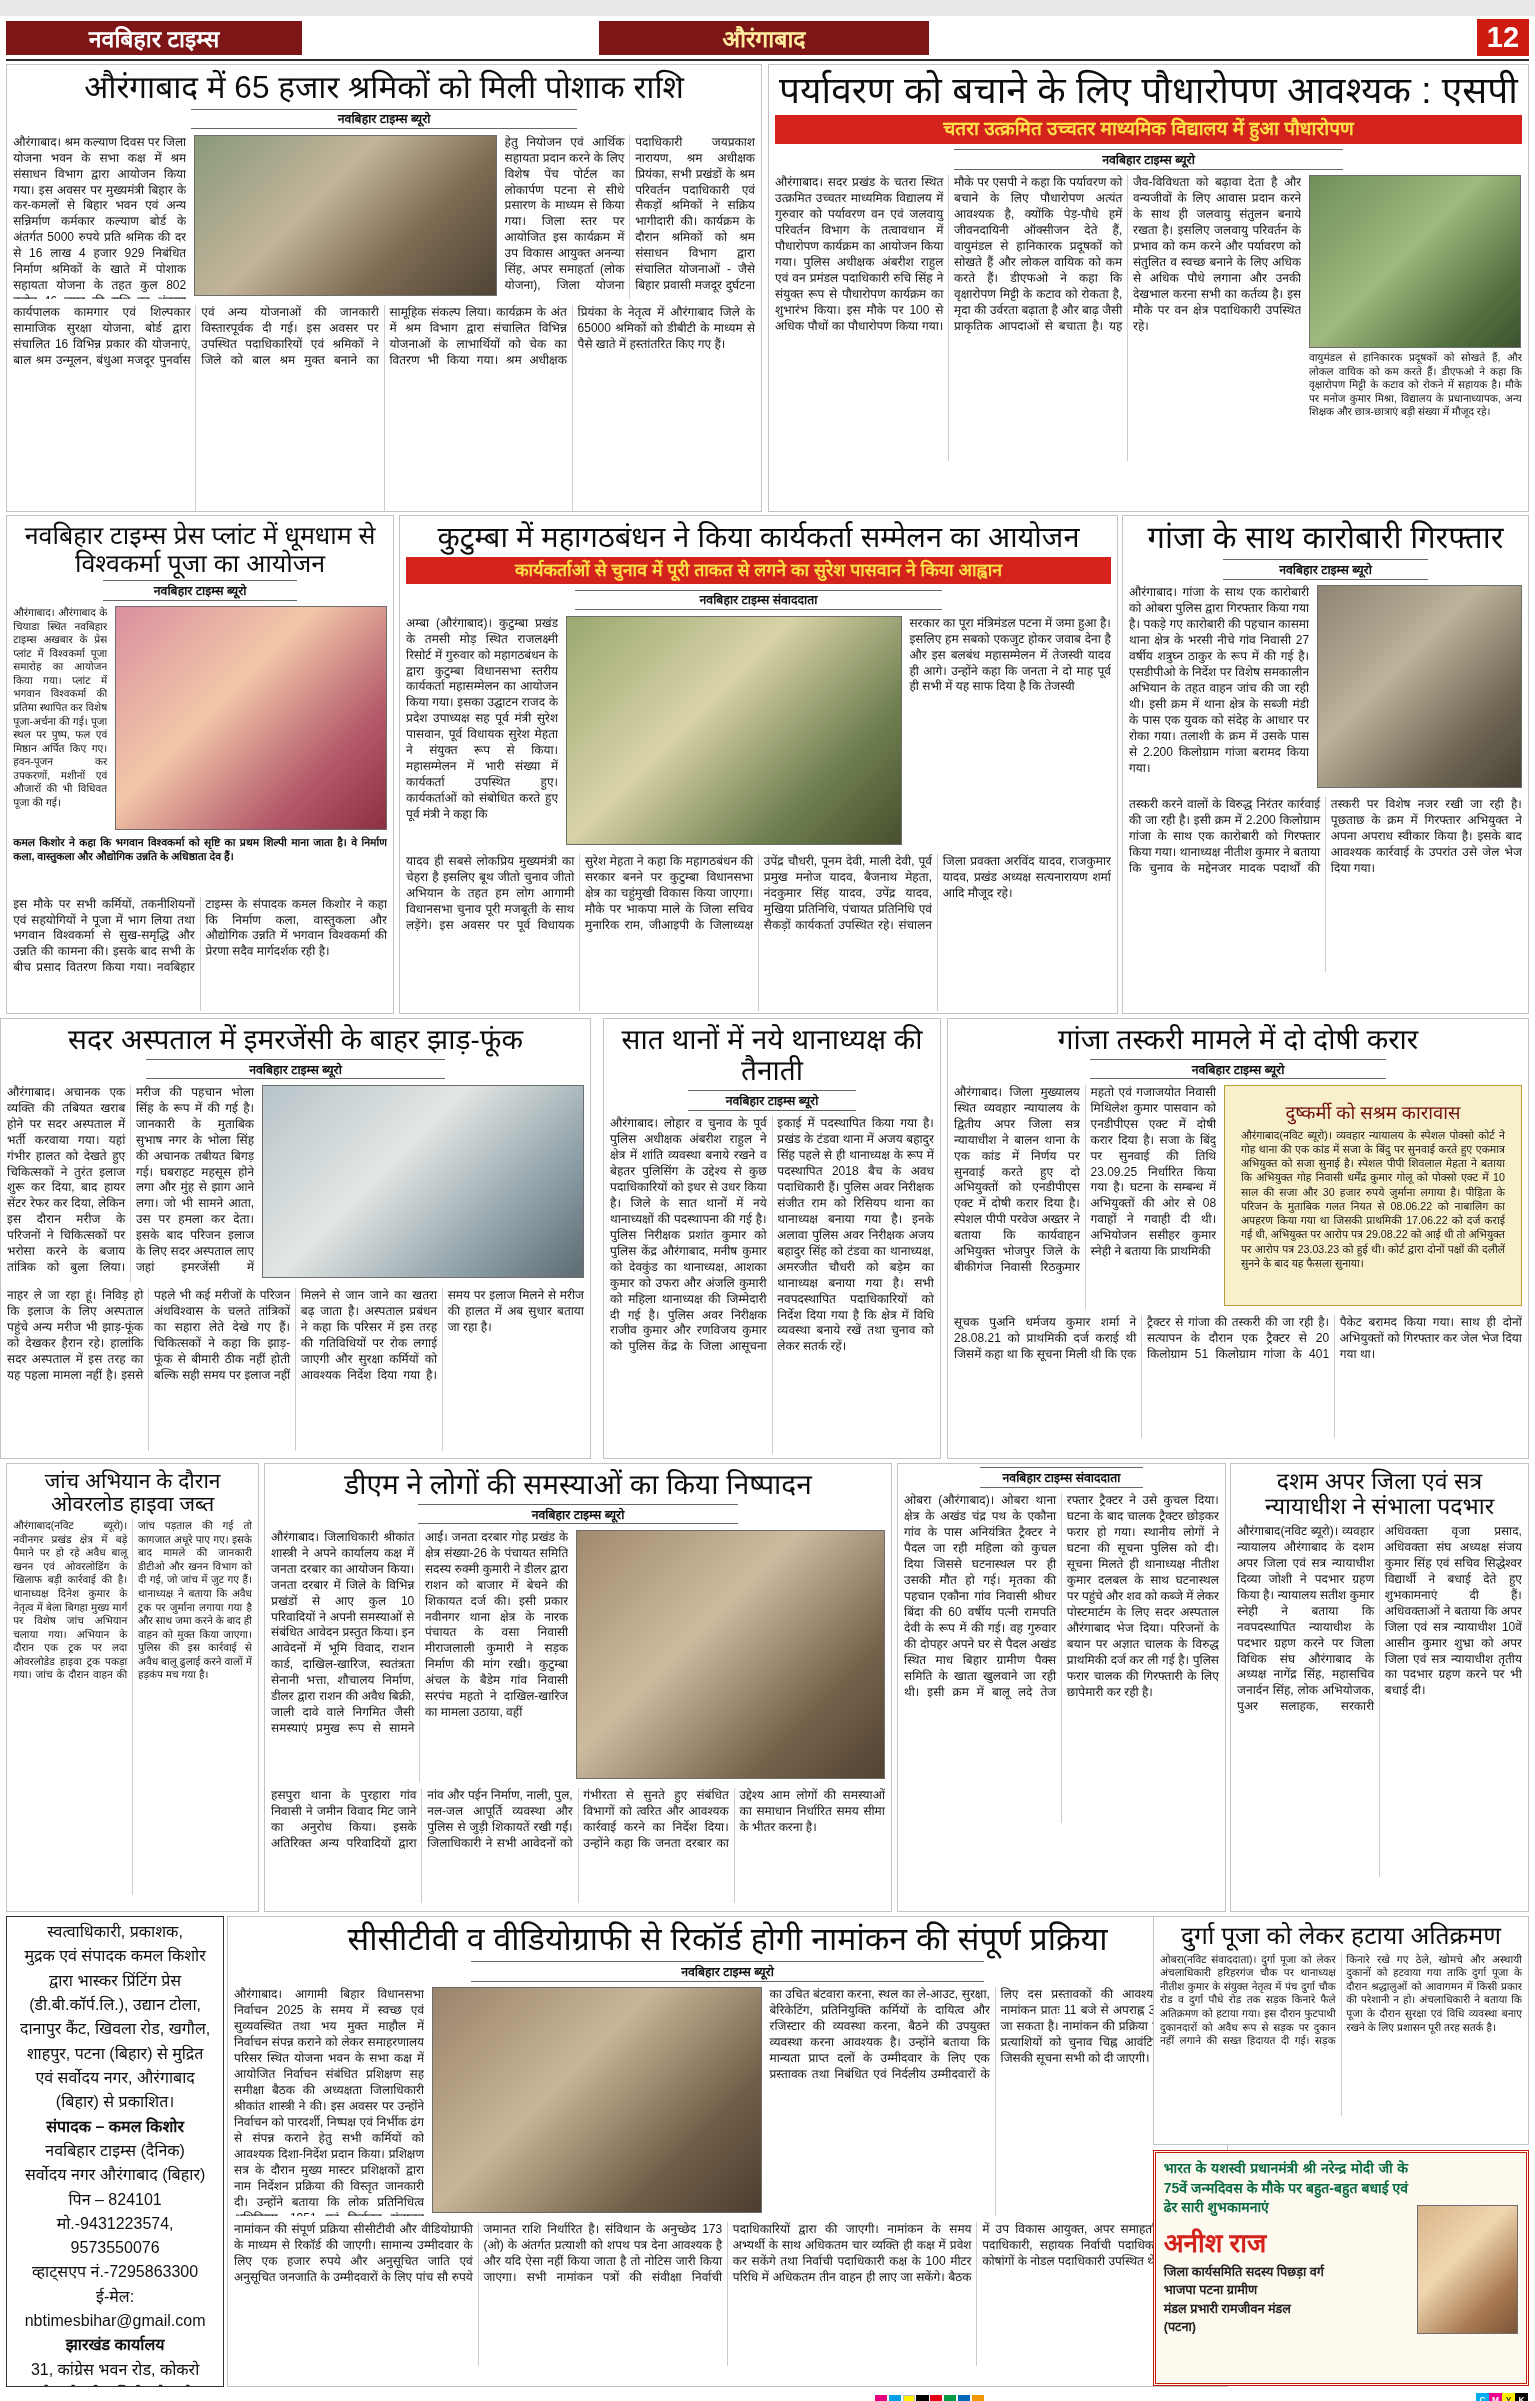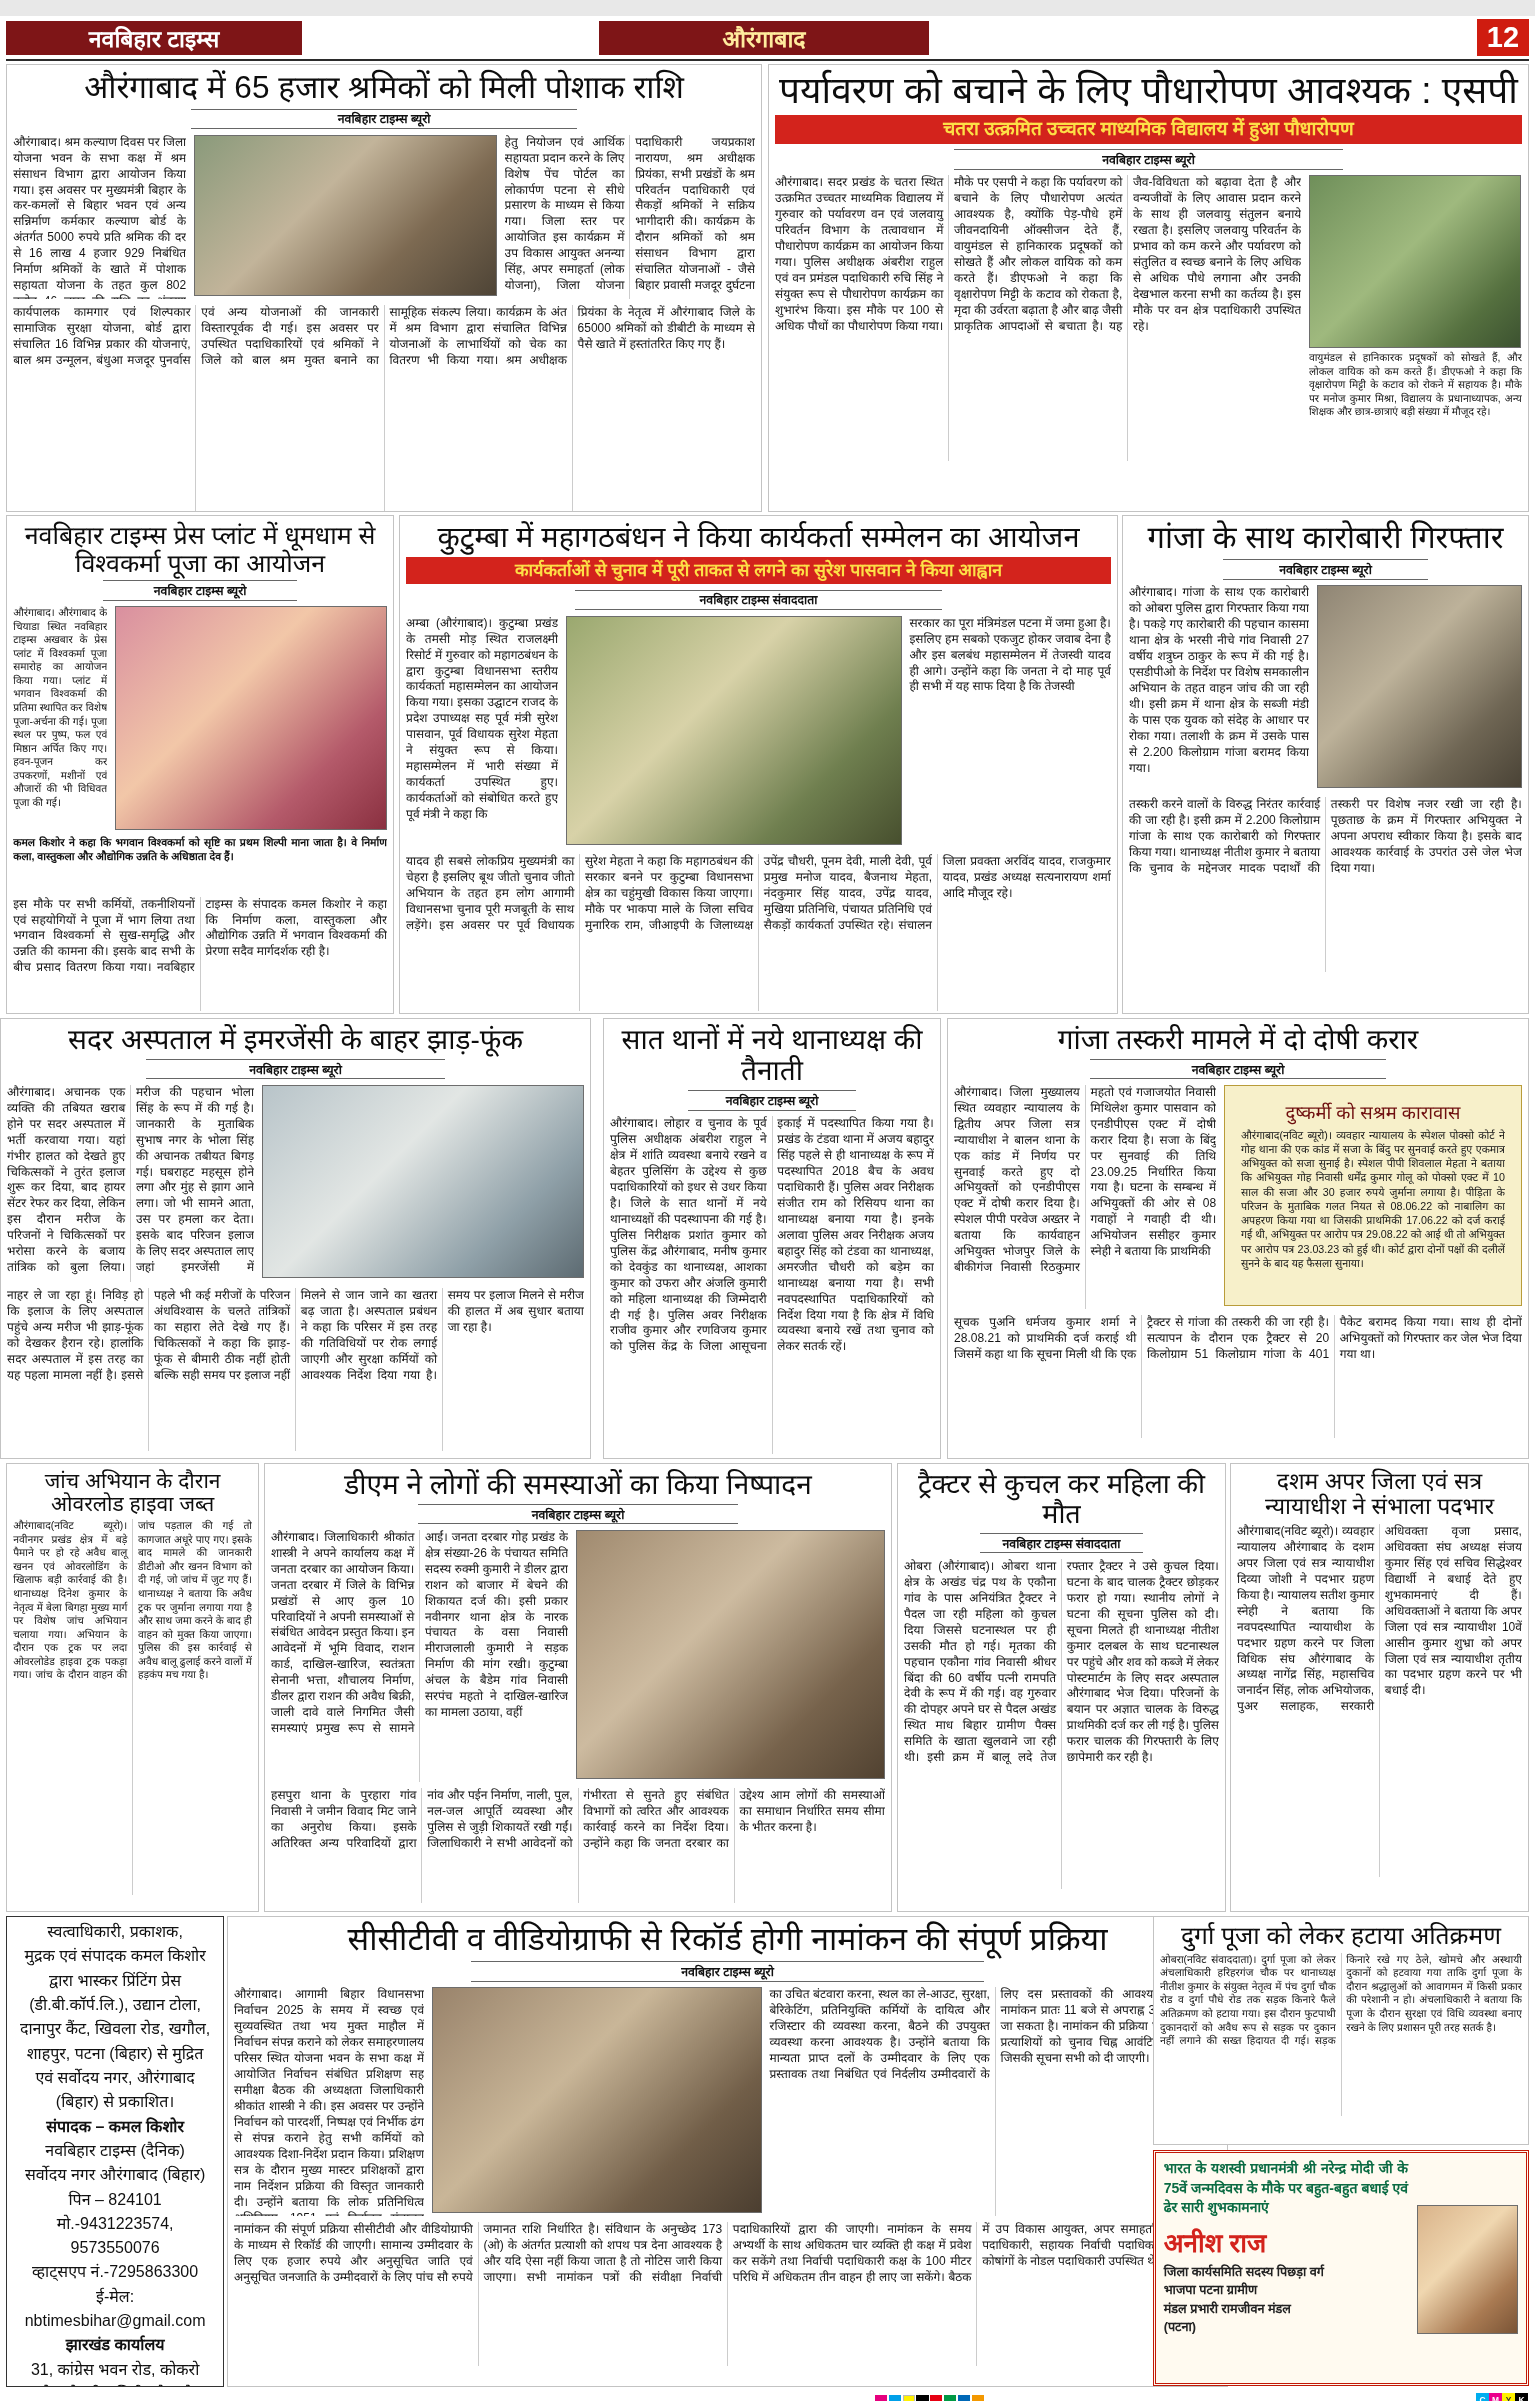--- a/index.html
+++ b/index.html
@@ -137,21 +137,20 @@
     <h1 class="headline" style="font-size:28px">डीएम ने लोगों की समस्याओं का किया निष्पादन</h1>
     <div class="byline">नवबिहार टाइम्स ब्यूरो</div>
     <div class="row" style="height:252px">
       <div class="body cols2" style="flex:1">औरंगाबाद। जिलाधिकारी श्रीकांत शास्त्री ने अपने कार्यालय कक्ष में जनता दरबार का आयोजन किया। जनता दरबार में जिले के विभिन्न प्रखंडों से आए कुल 10 परिवादियों ने अपनी समस्याओं से संबंधित आवेदन प्रस्तुत किया। इन आवेदनों में भूमि विवाद, राशन कार्ड, दाखिल-खारिज, स्वतंत्रता सेनानी भत्ता, शौचालय निर्माण, डीलर द्वारा राशन की अवैध बिक्री, जाली दावे वाले निगमित जैसी समस्याएं प्रमुख रूप से सामने आईं। जनता दरबार गोह प्रखंड के क्षेत्र संख्या-26 के पंचायत समिति सदस्य रुक्मी कुमारी ने डीलर द्वारा राशन को बाजार में बेचने की शिकायत दर्ज की। इसी प्रकार नवीनगर थाना क्षेत्र के नारक पंचायत के वसा निवासी मीराजलाली कुमारी ने सड़क निर्माण की मांग रखी। कुटुम्बा अंचल के बैडेम गांव निवासी सरपंच महतो ने दाखिल-खारिज का मामला उठाया, वहीं</div>
       <div class="photo" style="width:309px;height:249px;background:linear-gradient(135deg,#a08a6f,#cdbba0 40%,#77634c 75%,#514231)"></div>
     </div>
     <div class="body cols4" style="height:115px;margin-top:6.1px">हसपुरा थाना के पुरहारा गांव निवासी ने जमीन विवाद मिट जाने का अनुरोध किया। इसके अतिरिक्त अन्य परिवादियों द्वारा नांव और पईन निर्माण, नाली, पुल, नल-जल आपूर्ति व्यवस्था और पुलिस से जुड़ी शिकायतें रखी गईं। जिलाधिकारी ने सभी आवेदनों को गंभीरता से सुनते हुए संबंधित विभागों को त्वरित और आवश्यक कार्रवाई करने का निर्देश दिया। उन्होंने कहा कि जनता दरबार का उद्देश्य आम लोगों की समस्याओं का समाधान निर्धारित समय सीमा के भीतर करना है।</div>
   </section>
 
   <section class="block" style="left:897px;top:1447px;width:329px;height:449px">
-    <h1 class="headline" style="font-size:27px">ट्रैक्टर से कुचल कर महिला की मौत</h1>
     <div class="byline">नवबिहार टाइम्स संवाददाता</div>
     <div class="body cols2" style="height:330px">ओबरा (औरंगाबाद)। ओबरा थाना क्षेत्र के अखंड चंद्र पथ के एकौना गांव के पास अनियंत्रित ट्रैक्टर ने पैदल जा रही महिला को कुचल दिया जिससे घटनास्थल पर ही उसकी मौत हो गई। मृतका की पहचान एकौना गांव निवासी श्रीधर बिंदा की 60 वर्षीय पत्नी रामपति देवी के रूप में की गई। वह गुरुवार की दोपहर अपने घर से पैदल अखंड स्थित माध बिहार ग्रामीण पैक्स समिति के खाता खुलवाने जा रही थी। इसी क्रम में बालू लदे तेज रफ्तार ट्रैक्टर ने उसे कुचल दिया। घटना के बाद चालक ट्रैक्टर छोड़कर फरार हो गया। स्थानीय लोगों ने घटना की सूचना पुलिस को दी। सूचना मिलते ही थानाध्यक्ष नीतीश कुमार दलबल के साथ घटनास्थल पर पहुंचे और शव को कब्जे में लेकर पोस्टमार्टम के लिए सदर अस्पताल औरंगाबाद भेज दिया। परिजनों के बयान पर अज्ञात चालक के विरुद्ध प्राथमिकी दर्ज कर ली गई है। पुलिस फरार चालक की गिरफ्तारी के लिए छापेमारी कर रही है।</div>
   </section>
 
   <section class="block" style="left:1230px;top:1447px;width:299px;height:449px">
     <h1 class="headline" style="font-size:23px">दशम अपर जिला एवं सत्र न्यायाधीश ने संभाला पदभार</h1>
     <div class="body cols2" style="height:353px">औरंगाबाद(नविट ब्यूरो)। व्यवहार न्यायालय औरंगाबाद के दशम अपर जिला एवं सत्र न्यायाधीश दिव्या जोशी ने पदभार ग्रहण किया है। न्यायालय सतीश कुमार स्नेही ने बताया कि नवपदस्थापित न्यायाधीश के पदभार ग्रहण करने पर जिला विधिक संघ औरंगाबाद के अध्यक्ष नागेंद्र सिंह, महासचिव जनार्दन सिंह, लोक अभियोजक, पुअर सलाहक, सरकारी अधिवक्ता वृजा प्रसाद, अधिवक्ता संघ अध्यक्ष संजय कुमार सिंह एवं सचिव सिद्धेश्वर विद्यार्थी ने बधाई देते हुए शुभकामनाएं दी हैं। अधिवक्ताओं ने बताया कि अपर जिला एवं सत्र न्यायाधीश 10वें आसीन कुमार शुभ्रा को अपर जिला एवं सत्र न्यायाधीश तृतीय का पदभार ग्रहण करने पर भी बधाई दी।</div>
   </section>
 
   <section class="block" style="left:6.1px;top:1900px;width:218px;height:471px;border:1.2px solid #333">

